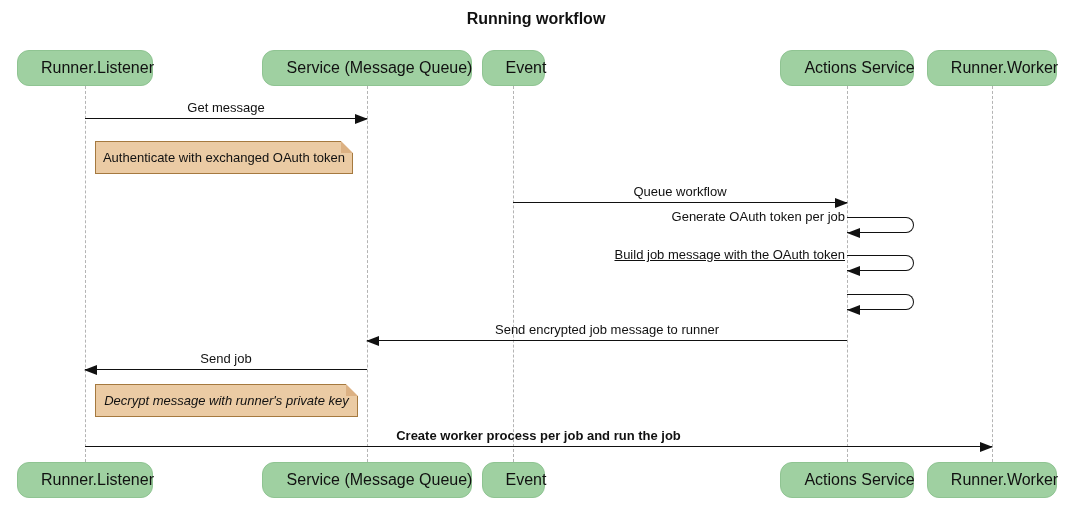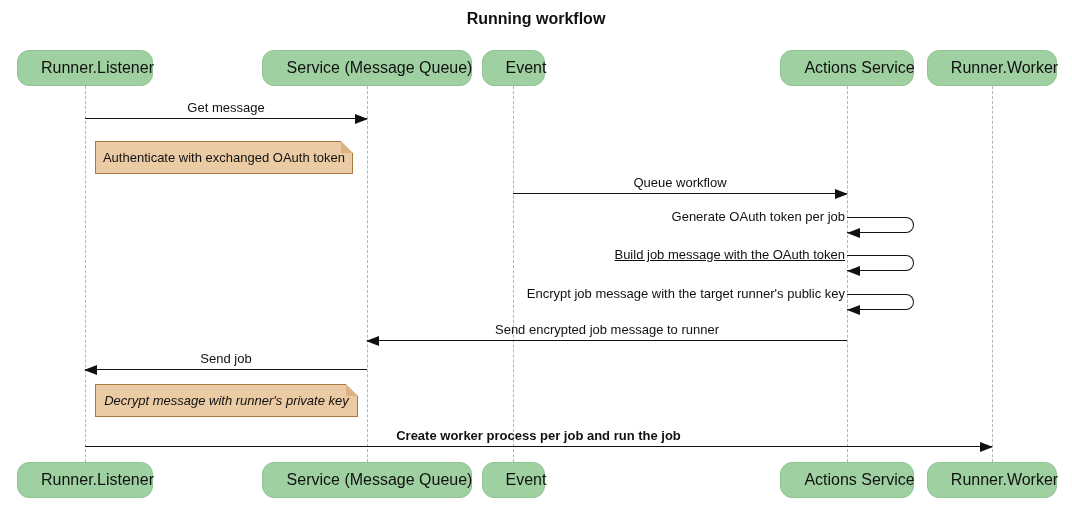--- a/index.html
+++ b/index.html
@@ -89,34 +89,33 @@
 
   <div class="msg arrow-right" style="left:85px;top:100px;width:282px;">
     <div class="msg-label">Get message</div>
     <div class="msg-line"></div>
   </div>
 
   <div class="note" style="left:95px;top:141px;width:258px;">
     <span>Authenticate with exchanged OAuth token</span>
   </div>
 
-  <div class="msg arrow-right" style="left:513px;top:175px;width:334px;">
+  <div class="msg arrow-right" style="left:513px;top:184px;width:334px;">
     <div class="msg-label">Queue workflow</div>
     <div class="msg-line"></div>
   </div>
 
   <div class="self-label" style="top:209px;">Generate OAuth token per job</div>
   <div class="self-loop" style="top:217px;"></div>
   <div class="self-arrowhead" style="top:228px;"></div>
 
   <div class="self-label" style="top:247px;text-decoration:underline;">Build job message with the OAuth token</div>
   <div class="self-loop" style="top:255px;"></div>
   <div class="self-arrowhead" style="top:266px;"></div>
 
-  <div class="self-label" style="top:286px;">Encrypt job message with the target runner's public key</div>
   <div class="self-loop" style="top:294px;"></div>
   <div class="self-arrowhead" style="top:305px;"></div>
 
   <div class="msg arrow-left" style="left:367px;top:322px;width:480px;">
     <div class="msg-label">Send encrypted job message to runner</div>
     <div class="msg-line"></div>
   </div>
 
   <div class="msg arrow-left" style="left:85px;top:351px;width:282px;">
     <div class="msg-label">Send job</div>

